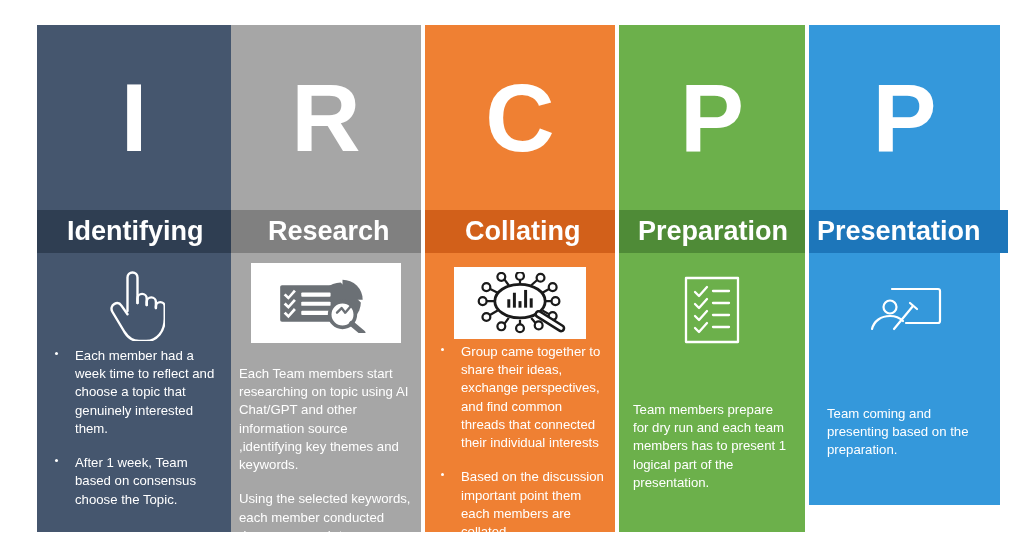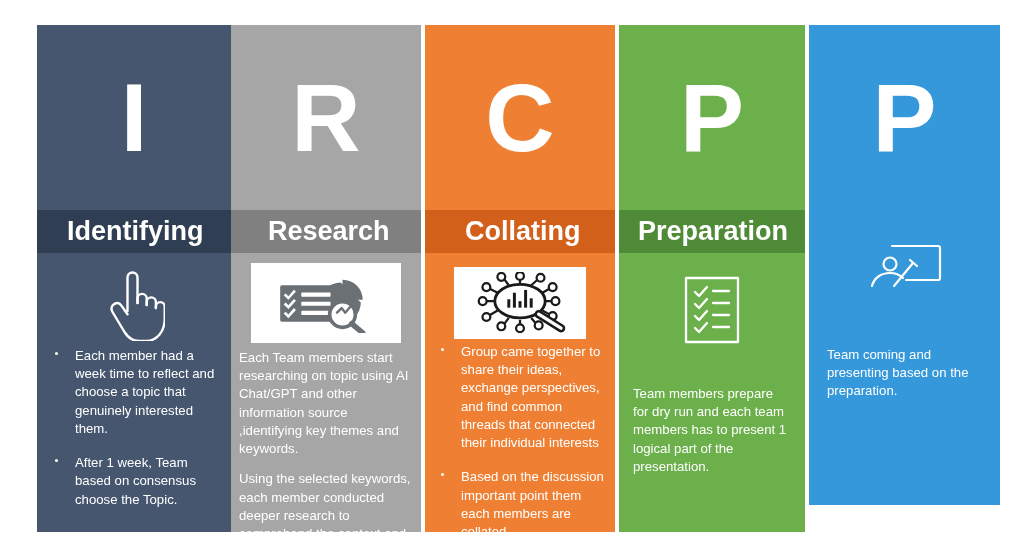--- a/index.html
+++ b/index.html
@@ -90,21 +90,21 @@
   }
 
   .text-block {
     width: 100%;
     box-sizing: border-box;
     color: #ffffff;
     font-size: 13.2px;
     line-height: 1.38;
   }
   .text-block p {
-    margin: 0 0 12px 0;
+    margin: 16px 0 12px 0;
   }
   .text-block p:last-child { margin-bottom: 0; }
 
   ul.bullets {
     margin: 0;
     padding: 0;
     list-style: none;
   }
   ul.bullets li {
     position: relative;
@@ -332,20 +332,23 @@
       <div class="text-block">
         <p>Team members prepare for dry run and each team members  has to present 1 logical part of the presentation.</p>
       </div>
     </div>
   </div>
 
   <div class="col" id="col-presentation" style="background: rgb(52, 152, 219);">
     <div class="letter-zone">
       <span class="letter">P</span>
     </div>
+    <div class="title-band" style="background: rgb(29, 118, 186);">
+      <span class="title-text">Presentation</span>
+    </div>
     <div class="body-zone">
       <div class="icon-wrap">
         <span class="icon-board">
           <svg viewBox="0 0 78 58" width="78" height="58" fill="none" stroke="#ffffff" stroke-width="2.2" stroke-linecap="round" stroke-linejoin="round">
             <path d="M26 6 H72 a2 2 0 0 1 2 2 V38 a2 2 0 0 1 -2 2 H40"></path>
             <circle cx="24" cy="24" r="6.5"></circle>
             <path d="M6 46 c2-8 9-13 18-13 c6 0 10 2 13 5"></path>
             <path d="M47 23 L28 46"></path>
             <path d="M44 20 L51 26"></path>
           </svg>

